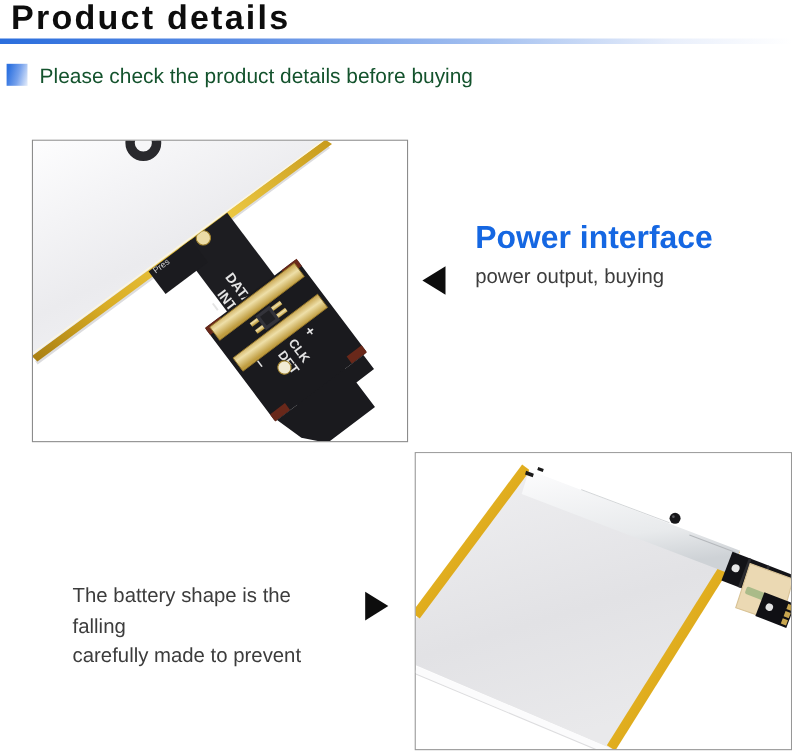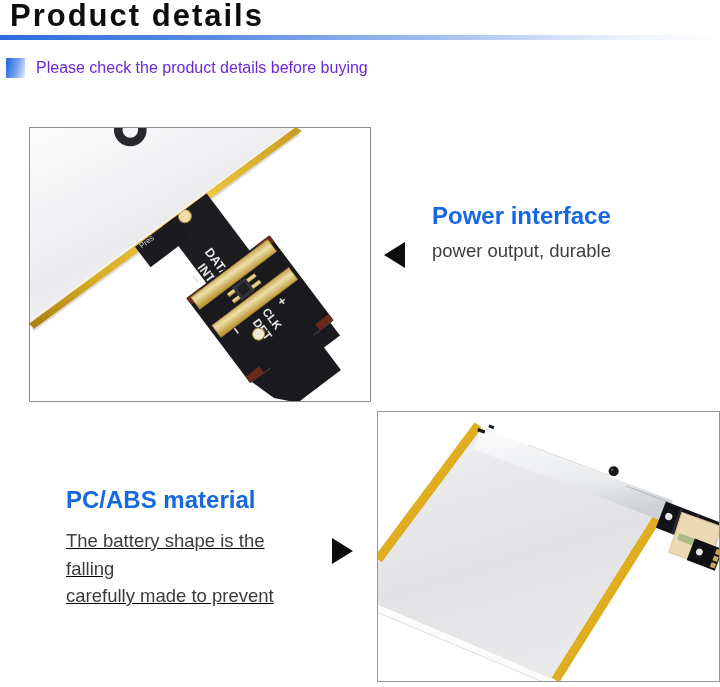--- a/index.html
+++ b/index.html
@@ -15,33 +15,33 @@
   }
   .title-underline{
     left:0;top:35px;width:720px;height:5px;
     background:linear-gradient(to right,#2b6edd 0%,#5b8ce4 30%,#a5c1f0 62%,#e9effb 85%,#ffffff 100%);
   }
   
   .notice-swatch{
     left:6px;top:58px;width:19px;height:20px;
     background:linear-gradient(105deg,#2e72e0 12%,#76a1ec 55%,#d9e5f9 95%);
   }
-  .notice-text{left:36px;top:59px;font-size:16px;color:#6d28d9;white-space:nowrap;}
+  .notice-text{left:36px;top:59px;font-size:19px;color:#14532d;white-space:nowrap;}
   
   .photo-frame{background:#fff;box-sizing:border-box;}
   .frame-top{left:29px;top:127px;width:342px;height:275px;border:1.5px solid #8c8c8c;}
   .frame-bottom{left:377px;top:411px;width:343px;height:271px;border:1.5px solid #979797;}
   .photo-frame svg{display:block;width:100%;height:100%;}
   
-  .blue-heading{font-size:24px;font-weight:bold;color:var(--accent,#1567e2);white-space:nowrap;line-height:30px;text-align:center;}
+  .blue-heading{font-size:29px;font-weight:bold;color:var(--accent,#1567e2);white-space:nowrap;line-height:30px;text-align:center;}
   .body-line{font-size:18.5px;color:#3c3c3c;white-space:nowrap;line-height:27.5px;}
   .power-heading{left:432px;top:201px;}
   .power-body{left:432px;top:237px;}
   .material-heading{left:66px;top:485px;}
-  .material-body{left:66px;top:527px;text-decoration:underline;}
+  .material-body{left:66px;top:527px;}
   .tri{width:0;height:0;}
   .tri-left{
     left:384px;top:242px;
     border-top:13px solid transparent;border-bottom:13px solid transparent;
     border-right:21px solid #0d0d0d;
   }
   .tri-right{
     left:332px;top:538px;
     border-top:13px solid transparent;border-bottom:13px solid transparent;
     border-left:21px solid #0d0d0d;
@@ -132,24 +132,23 @@
 
           <polygon points="80,-48 96,-48 96,-28 124,-28 124,26 106,42 80,50" fill="#1a1a1e"></polygon>
         </g>
       </g>
     </svg>
   </div>
 
   <div class="abs tri tri-left"></div>
   <div class="abs blue-heading power-heading">Power interface</div>
   <div class="abs power-body">
-    <div class="body-line">power output, durable</div>
-  </div>
-
-  <div class="abs blue-heading material-heading">PC/ABS material</div>
+    <div class="body-line">power output, buying</div>
+  </div>
+
   <div class="abs material-body">
     <div class="body-line">The battery shape is the</div>
     <div class="body-line">falling</div>
     <div class="body-line">carefully made to prevent</div>
   </div>
   <div class="abs tri tri-right"></div>
 
   <div class="abs photo-frame frame-bottom">
     <svg viewBox="0 0 340 268" preserveAspectRatio="none">
       <defs>

